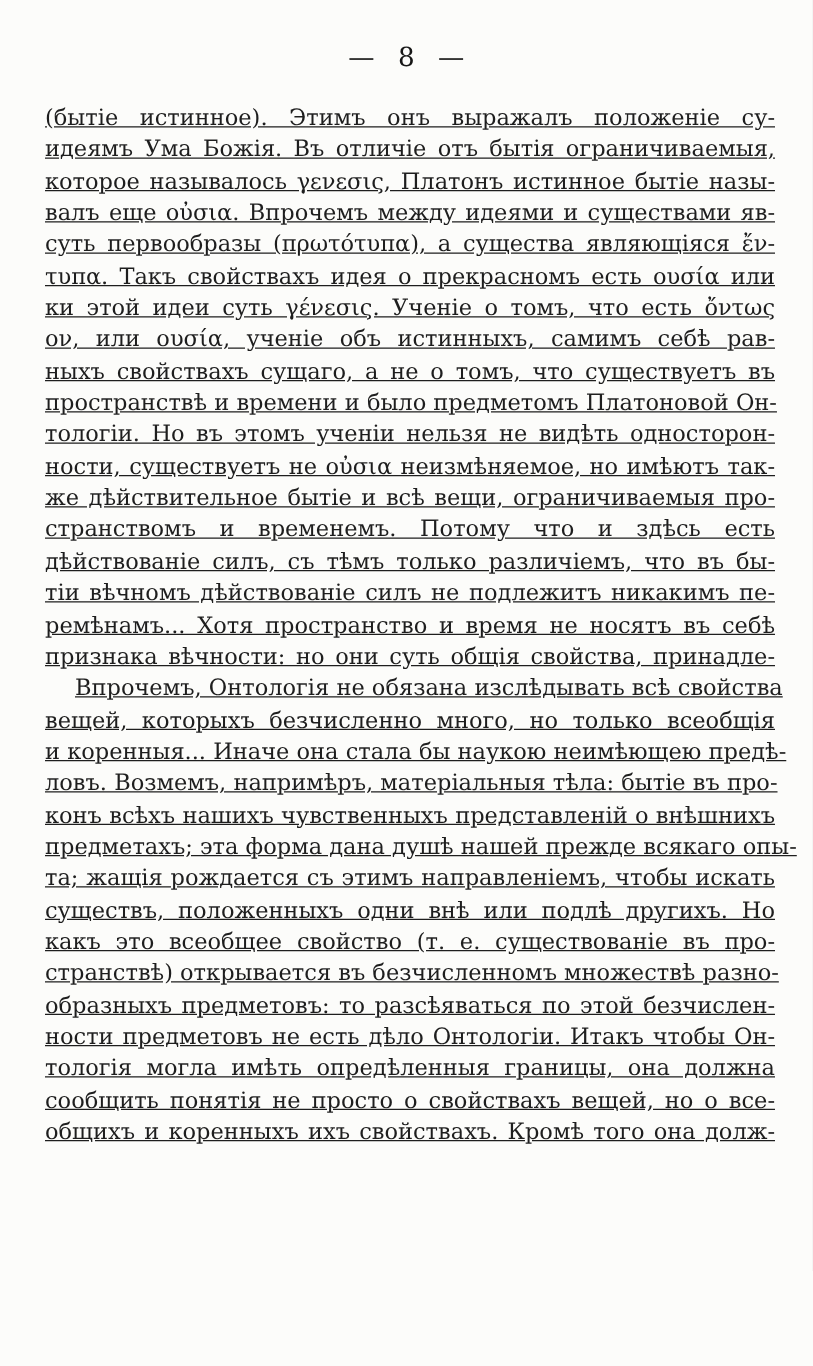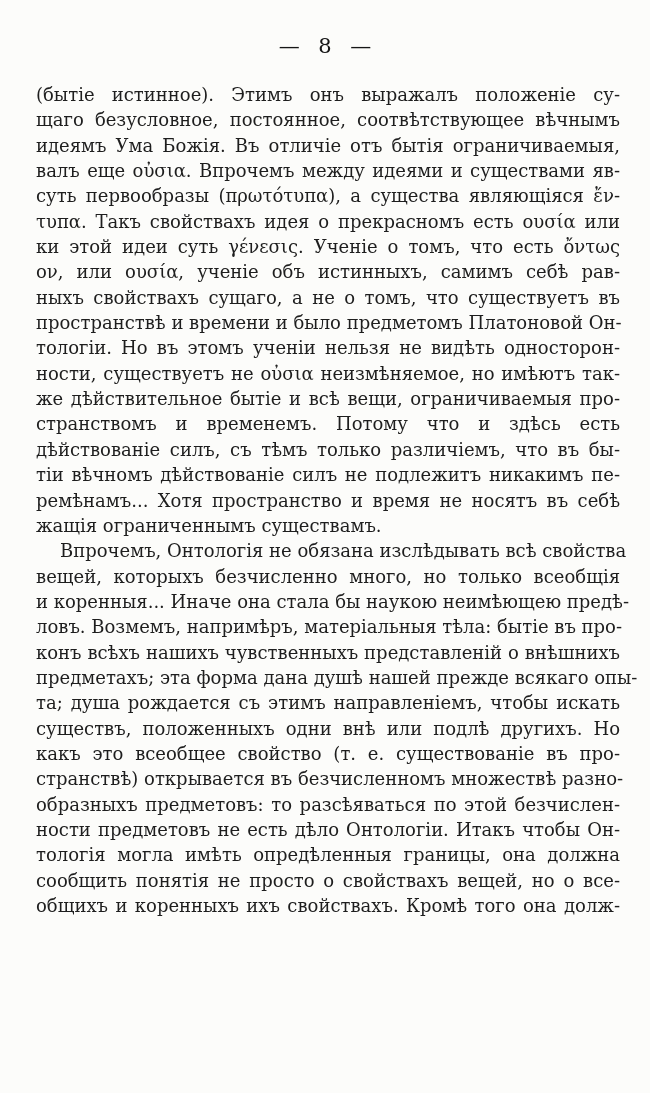--- a/index.html
+++ b/index.html
@@ -24,20 +24,21 @@
   }
   .page-header{
     text-align:center;
     font-size:21px;
     letter-spacing:6px;
     margin:4px 0 24px 0;
     color:#161616;
   }
   .textblock{
     width:584px;
+    text-decoration:underline;
   }
   .line{
     font-size:18px;
     line-height:25.35px;
     height:25.35px;
     text-align:justify;
     text-align-last:justify;
     white-space:nowrap;
     color:var(--ink);
     text-rendering:optimizeLegibility;
@@ -51,45 +52,45 @@
 </style>
 </head>
 <body>
 
 <div class="page">
   <div class="page-header">— 8 —</div>
 
   <div class="textblock">
 
     <div class="line">(бытіе истинное). Этимъ онъ выражалъ положеніе су-</div>
-    <div class="line">щаго безусловное, постоянное, соотвѣтствующее вѣчнымъ</div>
     <div class="line">идеямъ Ума Божія. Въ отличіе отъ бытія ограничиваемыя,</div>
+    <div class="line">которое называлось γενεσις, Платонъ истинное бытіе назы-</div>
     <div class="line">валъ еще οὐσια. Впрочемъ между идеями и существами яв-</div>
     <div class="line">суть первообразы (πρωτότυπα), а существа являющіяся ἔν-</div>
     <div class="line">τυπα. Такъ свойствахъ идея о прекрасномъ есть ουσία или</div>
     <div class="line">ки этой идеи суть γένεσις. Ученіе о томъ, что есть ὄντως</div>
     <div class="line">ον, или ουσία, ученіе объ истинныхъ, самимъ себѣ рав-</div>
     <div class="line">ныхъ свойствахъ сущаго, а не о томъ, что существуетъ въ</div>
     <div class="line">пространствѣ и времени и было предметомъ Платоновой Он-</div>
     <div class="line">тологіи. Но въ этомъ ученіи нельзя не видѣть односторон-</div>
     <div class="line">ности, существуетъ не οὐσια неизмѣняемое, но имѣютъ так-</div>
     <div class="line">же дѣйствительное бытіе и всѣ вещи, ограничиваемыя про-</div>
     <div class="line">странствомъ и временемъ. Потому что и здѣсь есть</div>
     <div class="line">дѣйствованіе силъ, съ тѣмъ только различіемъ, что въ бы-</div>
     <div class="line">тіи вѣчномъ дѣйствованіе силъ не подлежитъ никакимъ пе-</div>
     <div class="line">ремѣнамъ... Хотя пространство и время не носятъ въ себѣ</div>
-    <div class="line para-end">жащія ограниченнымъ существамъ.</div>
+    <div class="line">признака вѣчности: но они суть общія свойства, принадле-</div>
 
     <div class="line indent">Впрочемъ, Онтологія не обязана изслѣдывать всѣ свойства</div>
     <div class="line">вещей, которыхъ безчисленно много, но только всеобщія</div>
     <div class="line">и коренныя... Иначе она стала бы наукою неимѣющею предѣ-</div>
     <div class="line">ловъ. Возмемъ, напримѣръ, матеріальныя тѣла: бытіе въ про-</div>
     <div class="line">конъ всѣхъ нашихъ чувственныхъ представленій о внѣшнихъ</div>
     <div class="line">предметахъ; эта форма дана душѣ нашей прежде всякаго опы-</div>
-    <div class="line">та; душа рождается съ этимъ направленіемъ, чтобы искать</div>
+    <div class="line">та; жащія рождается съ этимъ направленіемъ, чтобы искать</div>
     <div class="line">существъ, положенныхъ одни внѣ или подлѣ другихъ. Но</div>
     <div class="line">какъ это всеобщее свойство (т. е. существованіе въ про-</div>
     <div class="line">странствѣ) открывается въ безчисленномъ множествѣ разно-</div>
     <div class="line">образныхъ предметовъ: то разсѣяваться по этой безчислен-</div>
     <div class="line">ности предметовъ не есть дѣло Онтологіи. Итакъ чтобы Он-</div>
     <div class="line">тологія могла имѣть  опредѣленныя границы, она должна</div>
     <div class="line">сообщить понятія не просто о свойствахъ вещей, но о все-</div>
     <div class="line">общихъ и коренныхъ ихъ свойствахъ. Кромѣ того она долж-</div>
   </div>
 </div>

